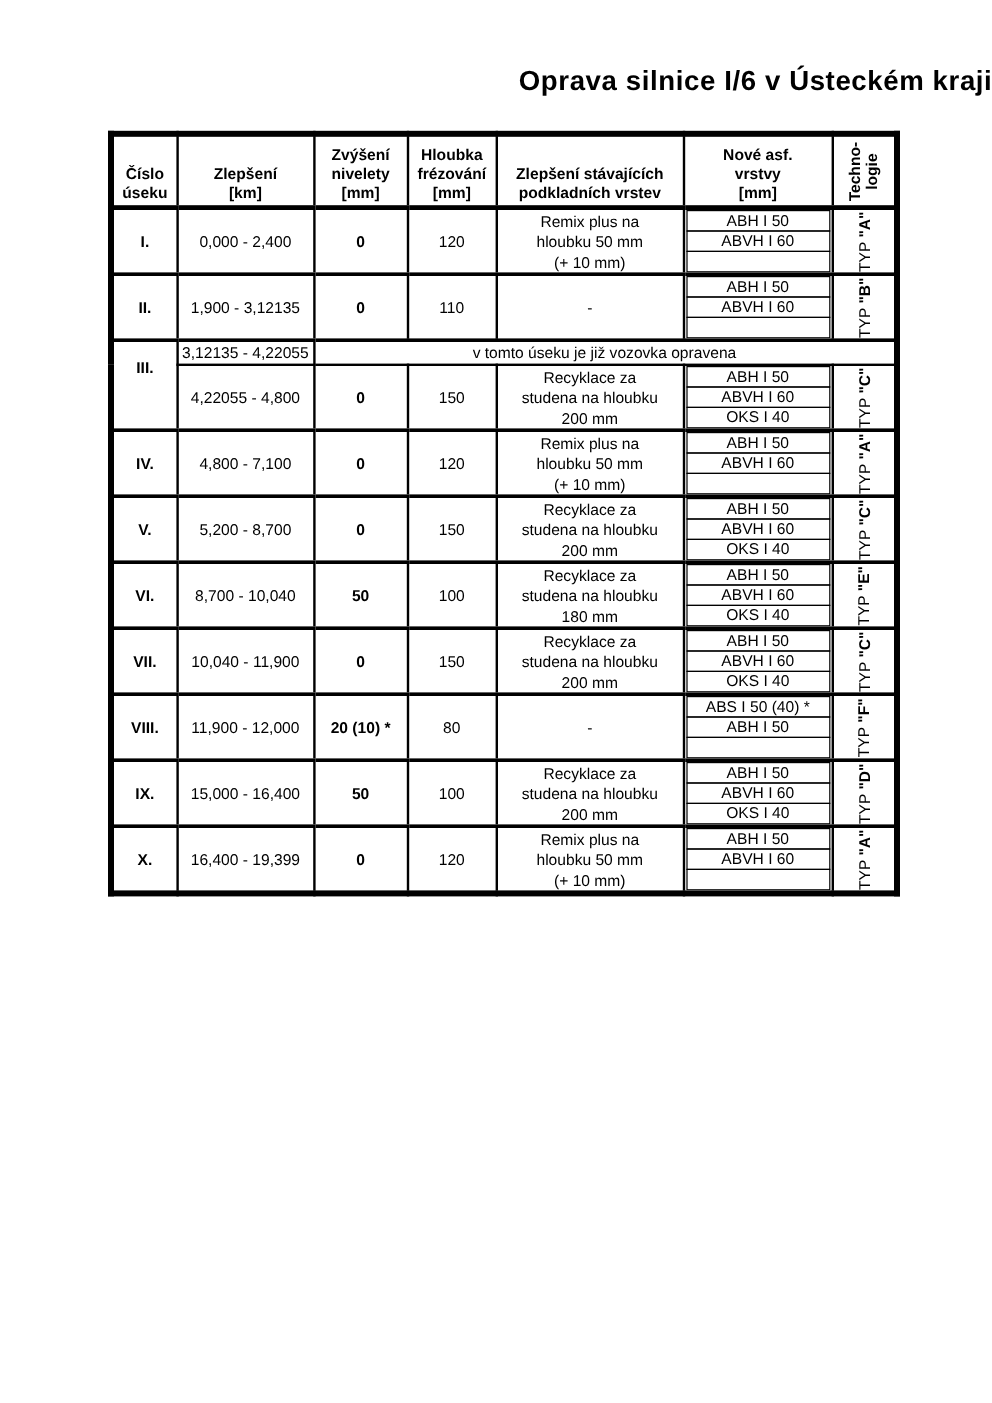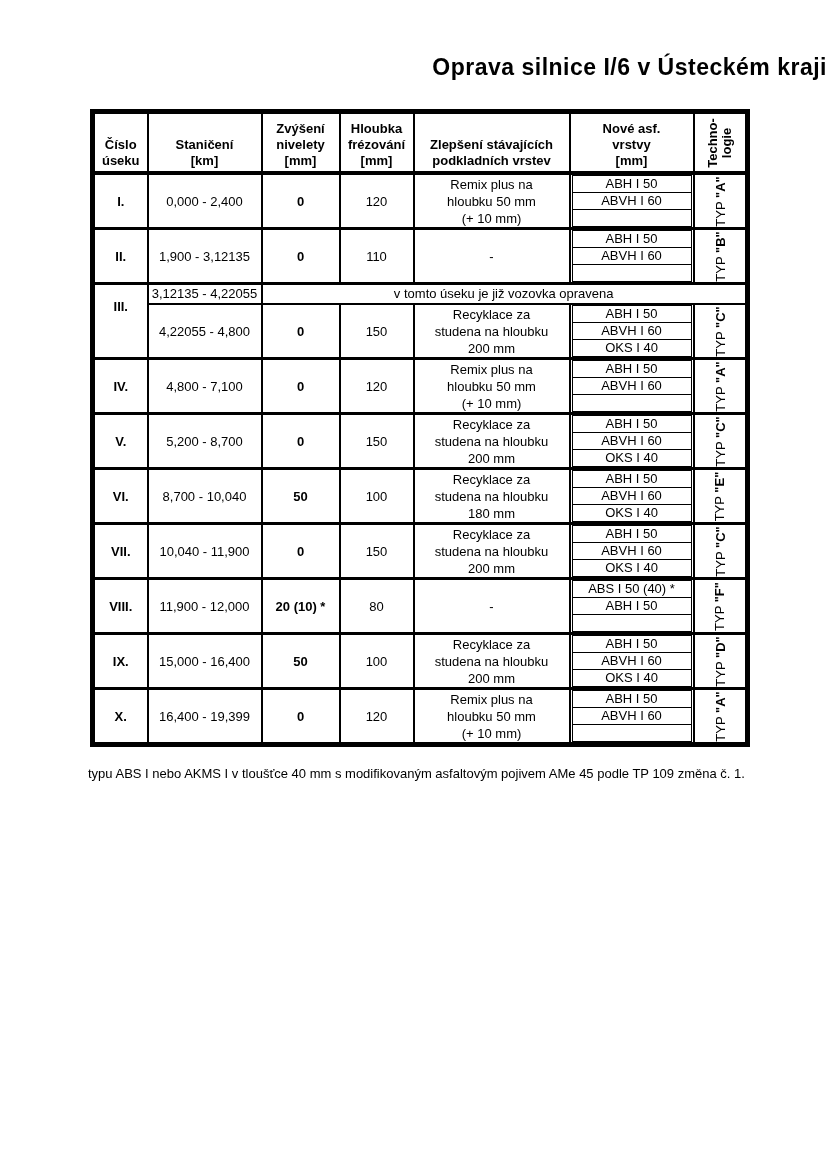--- a/index.html
+++ b/index.html
@@ -71,21 +71,21 @@
           <div class="hcell">
             <div>
               <div>Číslo</div>
               <div>úseku</div>
             </div>
           </div>
         </th>
         <th>
           <div class="hcell">
             <div>
-              <div>Staničení</div>
+              <div>Zlepšení</div>
             </div>
             <div>[km]</div>
           </div>
         </th>
         <th>
           <div class="hcell">
             <div>
               <div>Zvýšení</div>
               <div>nivelety</div>
             </div>
@@ -336,18 +336,15 @@
           <td class="techno">
             <div class="rotwrap">
               <span class="rot"><span>TYP</span> <span class="typletter">"A"</span></span>
             </div>
           </td>
         </tr>
       </tbody>
   </table>
 
   <div class="footnote">
-    <div>
-      <span>typu ABS I nebo AKMS I v tloušťce 40 mm s modifikovaným asfaltovým pojivem AMe 45 podle TP 109 změna č. 1.</span>
-    </div>
   </div>
 
 </div>
 
 </body></html>

